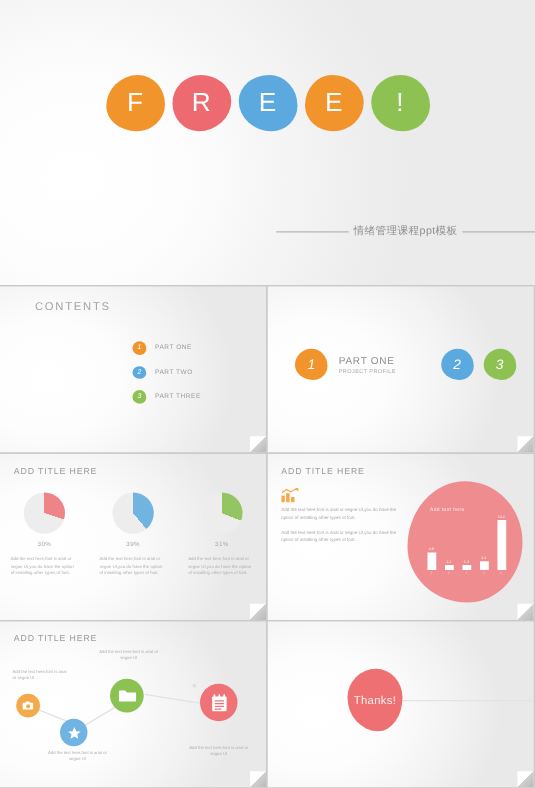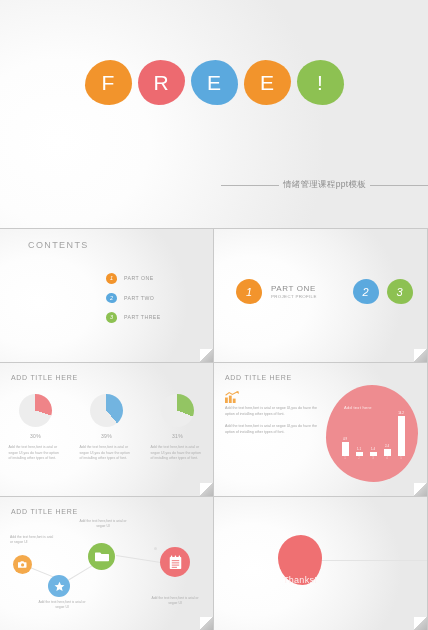--- a/index.html
+++ b/index.html
@@ -142,21 +142,21 @@
   .node svg { display:block; }
   .nlabel { position:absolute; font-size:3.4px; line-height:1.6; color:#b0b0b0; }
   .connector { position:absolute; height:1px; background:#e2e2e2; transform-origin:0 50%; }
   .dotlite { position:absolute; width:3px; height:3px; border-radius:50%; background:#e0e0e0; }
 
   
   .thanks-blob {
     position:absolute; left:64px; top:38px; width:44px; height:50px;
     background:#ef7072;
     border-radius:52% 48% 44% 56% / 46% 46% 54% 54%;
-    display:flex; align-items:flex-end; justify-content:center;
+    display:flex; align-items:center; justify-content:center;
   }
   .thanks-blob span { font-size:9px; color:#fdf0f0; letter-spacing:.3px; }
   .thanks-rule { position:absolute; left:104px; top:63px; right:0; height:1px; background:#e3e3e3; }
 </style>
 </head>
 <body>
 
 <div class="deck">
 
   <div class="slide hero">

